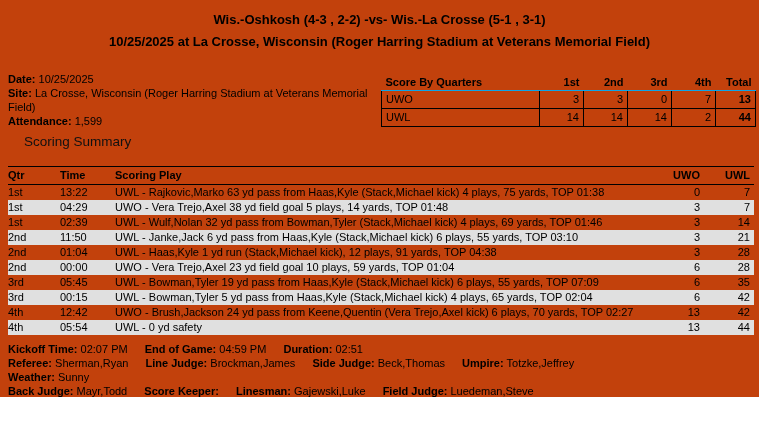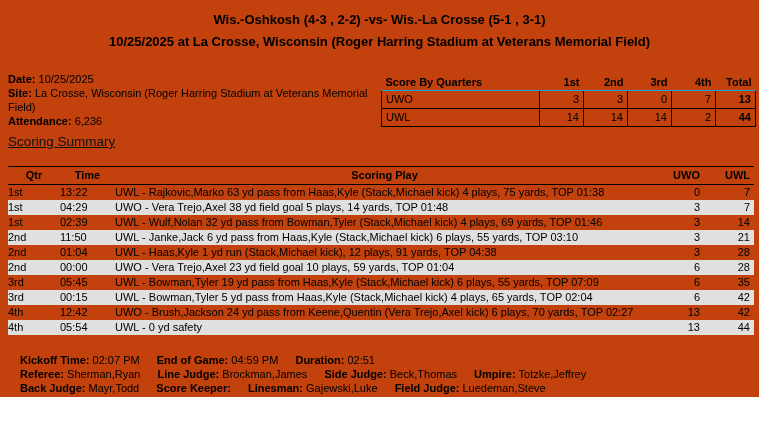--- a/index.html
+++ b/index.html
@@ -24,55 +24,55 @@
   table.sbq { border-collapse: collapse; table-layout: fixed; width: 374px; font-size: 11px; }
   .sbq th { font-weight: bold; text-align: right; padding: 1px 4px; border-bottom: 1px solid #0ea5e9; height: 16px; }
   .sbq th.team-h { text-align: left; }
   .sbq td { border: 1px solid #000; text-align: right; padding: 2px 4px; height: 18px; }
   .sbq td.team { text-align: left; }
   .sbq td.total { font-weight: bold; }
   .sbq col.c-team { width: 158px; }
   .sbq col.c-q { width: 44px; }
   .sbq col.c-tot { width: 40px; }
 
-  .section-heading { position: absolute; top: 134px; left: 8px; font-size: 13.5px; color: #111; text-decoration: underline; }
+  .section-heading { position: absolute; top: 134px; left: 24px; font-size: 13.5px; color: #111; }
 
   .ss-wrap { position: absolute; top: 166px; left: 8px; }
   table.ss { border-collapse: collapse; table-layout: fixed; width: 746px; font-size: 11px; }
   .ss col.c-qtr { width: 52px; }
   .ss col.c-time { width: 55px; }
   .ss col.c-play { width: 539px; }
   .ss col.c-uwo { width: 50px; }
   .ss col.c-uwl { width: 50px; }
   .ss thead th {
-    font-weight: bold; text-align: center; padding: 2px 0;
+    font-weight: bold; text-align: left; padding: 2px 0;
     border-top: 1px solid #000; border-bottom: 1px solid #000; line-height: 13px;
   }
   .ss thead th.num, .ss td.num { text-align: right; padding-right: 4px; }
   .ss td { padding: 1px 0; line-height: 13px; vertical-align: bottom; }
   .ss td.play { padding-right: 11px; }
   .ss tbody tr:nth-child(even) { background: #e0e0e0; }
 
-  .footer { position: absolute; top: 353px; left: 8px; right: 4px; line-height: 14px; margin-left: 12px; }
+  .footer { position: absolute; top: 342px; left: 8px; right: 4px; line-height: 14px; }
   .footer .pair { margin-right: 14px; }
 </style>
 </head>
 <body>
 
 <div class="page">
 
   <div class="titles">
     <div class="title-line">Wis.-Oshkosh (4-3 , 2-2) -vs- Wis.-La Crosse (5-1 , 3-1)</div>
     <div class="title-line">10/25/2025 at La Crosse, Wisconsin (Roger Harring Stadium at Veterans Memorial Field)</div>
   </div>
 
   <div class="info-left">
     <div><span class="lbl">Date:</span> <span>10/25/2025</span></div>
     <div><span class="lbl">Site:</span> <span>La Crosse, Wisconsin (Roger Harring Stadium at Veterans Memorial Field)</span></div>
-    <div><span class="lbl">Attendance:</span> <span>6,236</span></div>
+    <div><span class="lbl">Attendance:</span> <span>1,599</span></div>
   </div>
 
   <div class="sbq-wrap">
     <table class="sbq">
       <colgroup>
         <col class="c-team">
           <col class="c-q">
           <col class="c-q">
           <col class="c-q">
           <col class="c-q">
@@ -210,23 +210,23 @@
       <span class="pair"><span class="lbl">End of Game:</span> <span>04:59 PM</span></span>
       <span class="pair"><span class="lbl">Duration:</span> <span>02:51</span></span>
     </div>
     <div>
       <span class="pair"><span class="lbl">Referee:</span> <span>Sherman,Ryan</span></span>
       <span class="pair"><span class="lbl">Line Judge:</span> <span>Brockman,James</span></span>
       <span class="pair"><span class="lbl">Side Judge:</span> <span>Beck,Thomas</span></span>
       <span class="pair"><span class="lbl">Umpire:</span> <span>Totzke,Jeffrey</span></span>
     </div>
     <div>
+      <span class="pair"><span class="lbl">Weather:</span> <span>Sunny</span></span>
+    </div>
+    <div>
       <span class="pair"><span class="lbl">Back Judge:</span> <span>Mayr,Todd</span></span>
       <span class="pair"><span class="lbl">Score Keeper:</span> <span></span></span>
       <span class="pair"><span class="lbl">Linesman:</span> <span>Gajewski,Luke</span></span>
       <span class="pair"><span class="lbl">Field Judge:</span> <span>Luedeman,Steve</span></span>
     </div>
-    <div>
-      <span class="pair"><span class="lbl">Weather:</span> <span>Sunny</span></span>
-    </div>
   </div>
 
 </div>
 
 </body></html>

